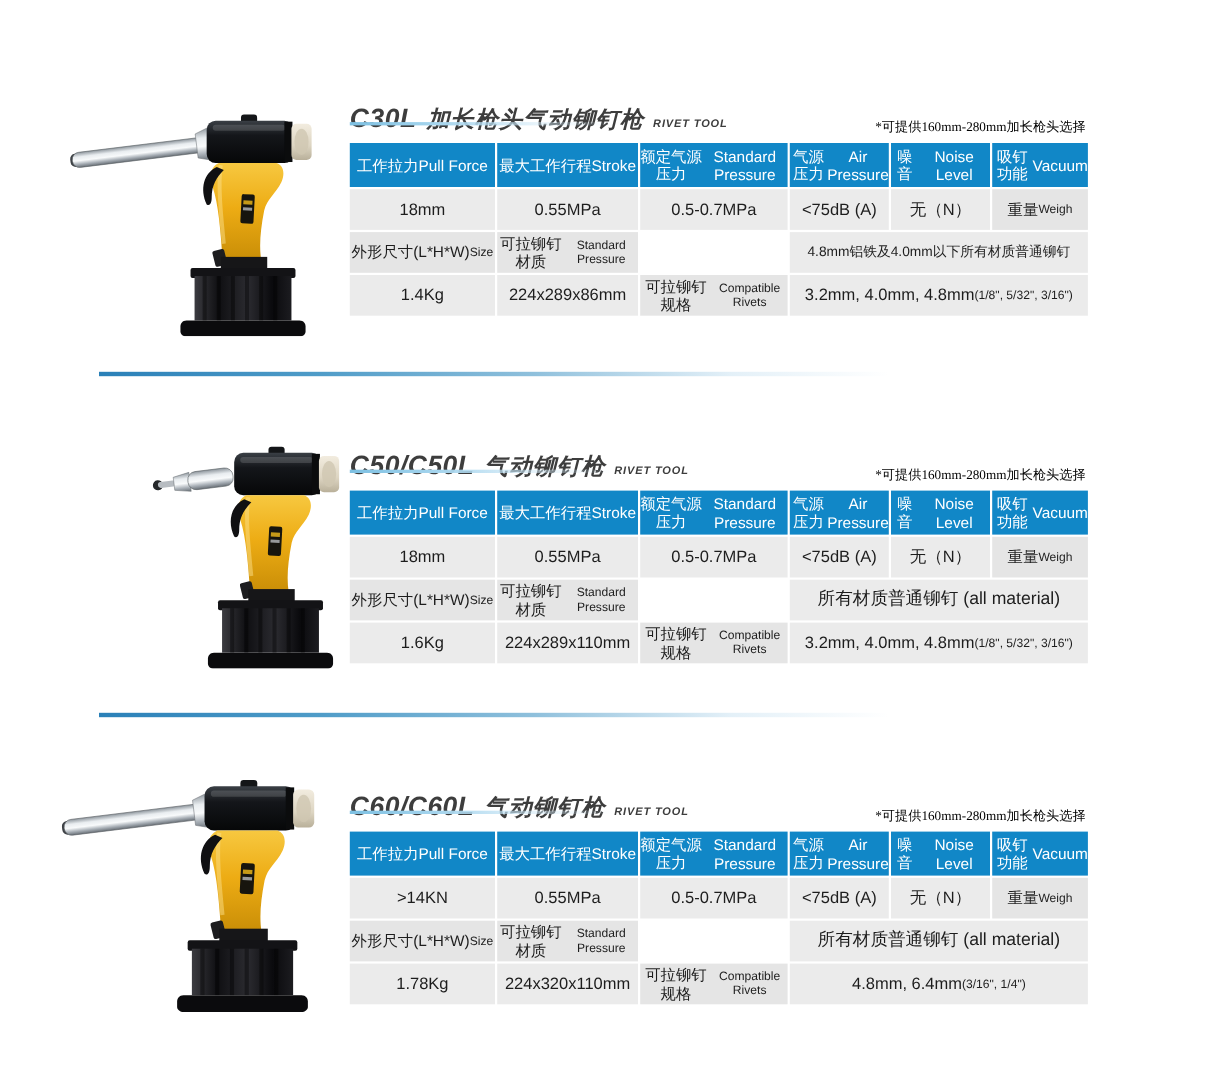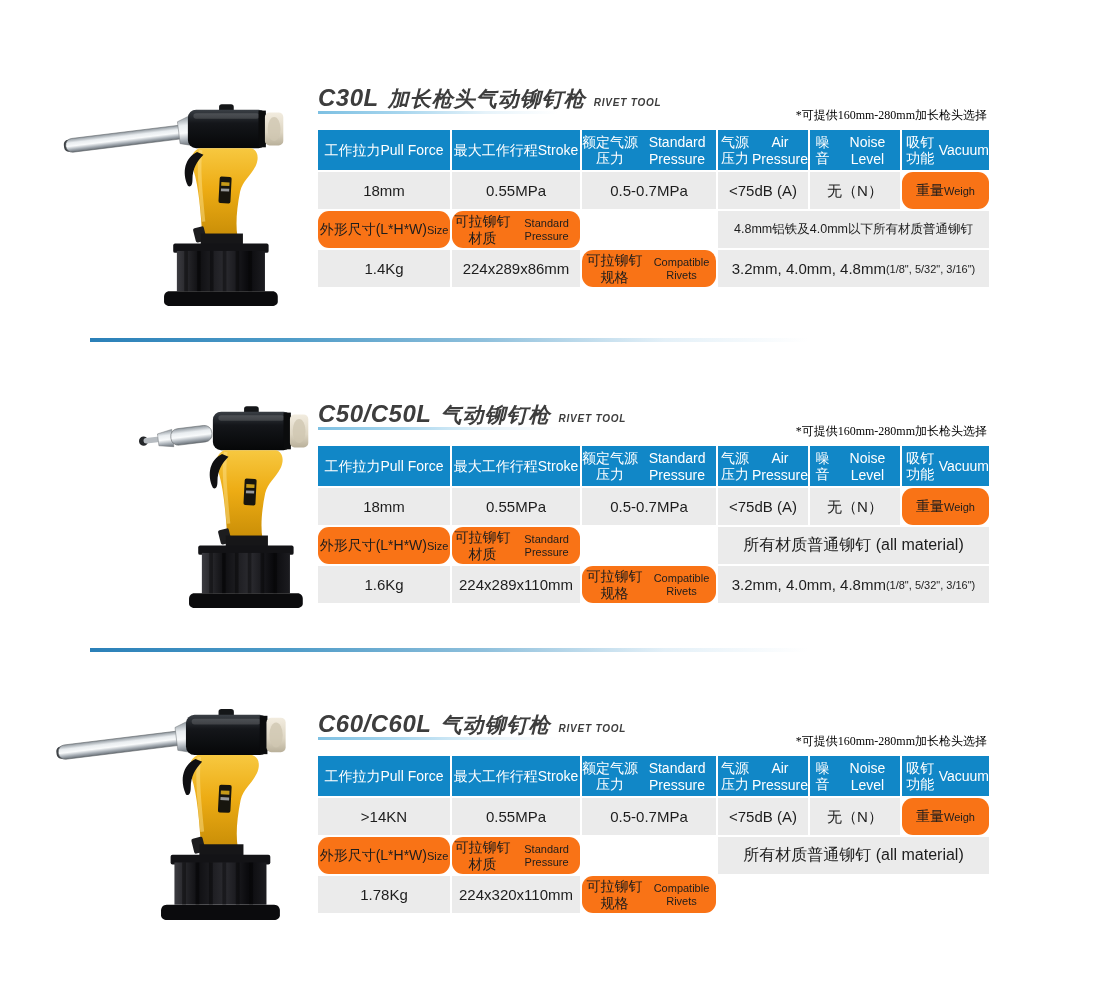--- a/index.html
+++ b/index.html
@@ -5,36 +5,36 @@
   html,body{margin:0;padding:0;}
   body{
     width:1100px;height:991px;position:relative;background:#ffffff;
     font-family:"Liberation Sans","DejaVu Sans",sans-serif;
     overflow:hidden;
   }
   .section{position:absolute;left:0;width:1100px;height:250px;}
   .gun{position:absolute;}
   .gun svg{display:block;}
   .content{position:absolute;left:318px;width:671px;top:0;height:250px;}
-  .title{position:absolute;left:0;top:10px;white-space:nowrap;color:#3d3d3d;font-style:italic;display:flex;align-items:baseline;}
+  .title{position:absolute;left:0;top:20px;white-space:nowrap;color:#3d3d3d;font-style:italic;display:flex;align-items:baseline;}
   .title .model{font-size:24px;font-weight:bold;letter-spacing:.5px;}
   .title .cn{font-size:21px;font-weight:bold;margin-left:9px;letter-spacing:1px;}
   .title .en{font-size:10px;font-weight:bold;margin-left:8px;letter-spacing:.8px;}
   .title-underline{position:absolute;left:0;top:37px;width:240px;height:3px;
     background:linear-gradient(to right,#7dc0e2 0%,#a8d6ee 35%,rgba(210,233,246,.55) 70%,rgba(255,255,255,0) 100%);}
   .note{position:absolute;right:2px;top:33px;font-size:12px;color:#000000;font-family:Liberation Serif, serif;}
   .spec{position:absolute;left:0;top:56px;display:grid;
     grid-template-columns:132px 128px 134px 90px 90px 87px;
     grid-template-rows:40px 37px 37px 37px;gap:2px;background:#fff;}
   .cell{display:flex;flex-direction:row;align-items:center;justify-content:center;text-align:center;line-height:1.15;}
   .cell.h{background:#1187c7;color:#ffffff;}
   .cell.h .cn{font-size:14px;}
   .cell.h .en{font-size:14px;margin-top:1px;text-align:center;}
   .cell.val{background:#ebebeb;color:#1d1d1d;font-size:15px;}
-  .cell.lab{background:#f97316;color:#1d1d1d;border-radius:11px;}
+  .cell.lab{background:#e5e5e5;color:#1d1d1d;}
   .cell.lab .cn{font-size:14px;}
   .cell.lab .en{font-size:11px;margin-top:1px;}
   .cell.merge{grid-column:4 / 7;background:#ebebeb;color:#1d1d1d;}
   .cell.merge .l1{font-size:15px;}
   .cell.merge .l2{font-size:11px;margin-top:1px;}
   .cell.merge.smalltext{font-size:12.5px;}
   .divider{position:absolute;left:90px;width:718px;height:3.5px;
     background:linear-gradient(to right,#2a80b8 0%,#4f9cc8 28%,#8fc0dc 55%,rgba(205,228,242,.55) 80%,rgba(255,255,255,0) 100%);}
   #divider-1{top:338px;}
   #divider-2{top:648px;}
@@ -336,15 +336,19 @@
           <div class="en">Standard Pressure</div>
         </div>
       <div class="cell merge">所有材质普通铆钉 (all material)</div>
 
       <div class="cell val">1.78Kg</div>
       <div class="cell val">224x320x110mm</div>
       <div class="cell lab">
           <div class="cn">可拉铆钉规格</div>
           <div class="en">Compatible Rivets</div>
         </div>
+      <div class="cell merge">
+          <div class="l1">4.8mm, 6.4mm</div>
+          <div class="l2">(3/16", 1/4")</div>
+        </div>
     </div>
   </div>
 </div>
 
 </body></html>

